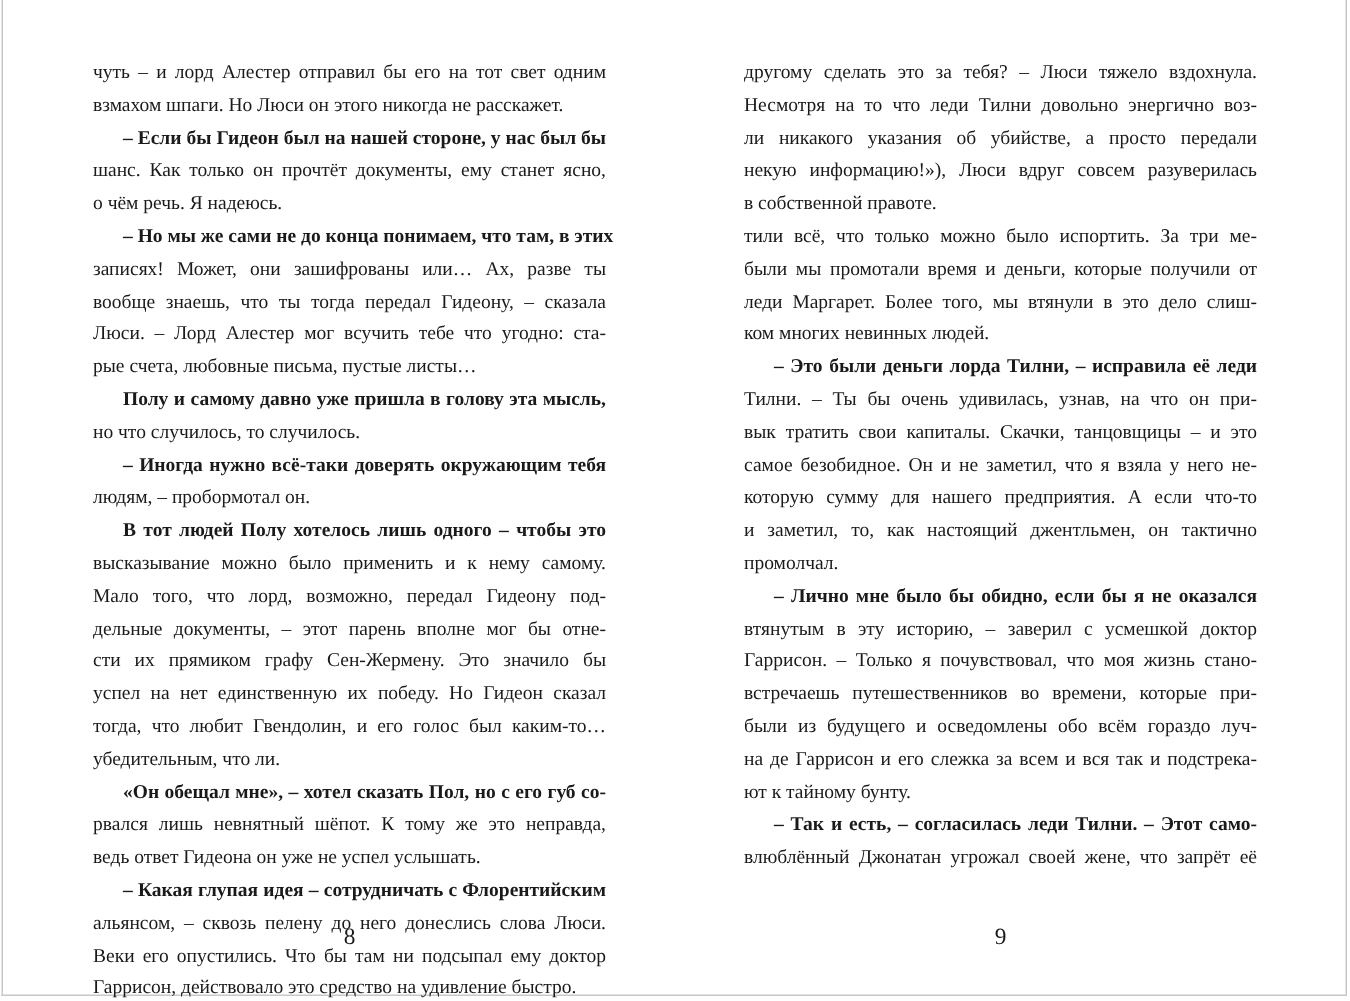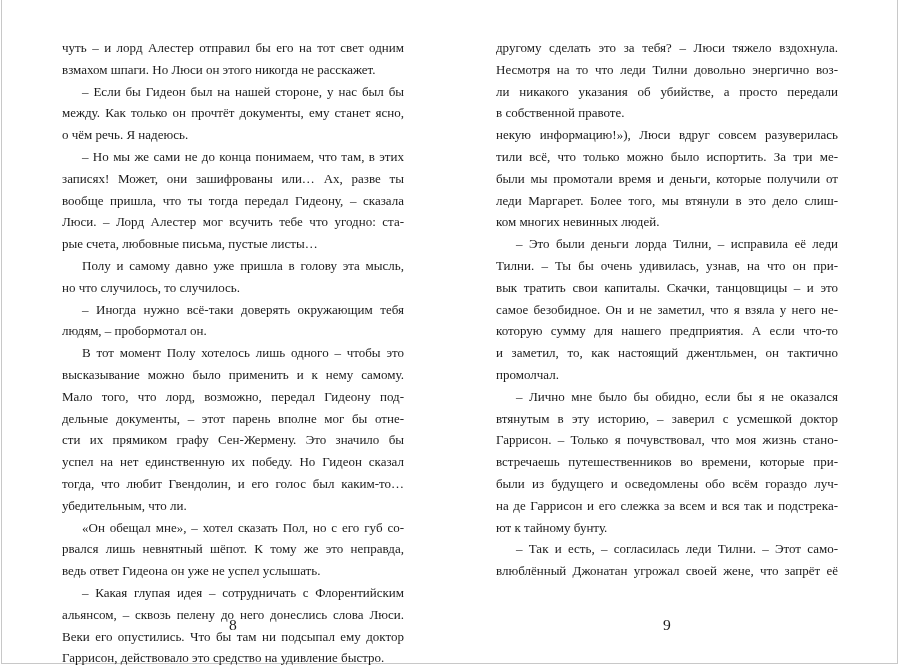--- a/index.html
+++ b/index.html
@@ -17,49 +17,49 @@
     .page { position: absolute; top: 37px; width: 342px; }
     .page.left { left: 62px; }
     .page.right { left: 496px; }
     .line {
       display: block; height: 21.8px; line-height: 21.8px;
       font-size: 13px; white-space: nowrap;
       text-align: justify; text-align-last: justify;
       overflow: visible;
     }
     .line.last { text-align-last: left; }
-    .line.indent { padding-left: 20px; }
+    .line.indent { padding-left: 20px; font-weight: bold; }
     .pnum {
       position: absolute; top: 616px; width: 342px; text-align: center;
       font-size: 15.6px;
     }
     .pnum.left { left: 62px; }
     .pnum.right { left: 496px; }
   </style>
 </head>
 <body>
 
 <div class="frame"></div>
 
 <div class="page left" id="left-page">
     <span class="line"><span>чуть – и лорд Алестер отправил бы его на тот свет одним</span></span>
     <span class="line last"><span>взмахом шпаги. Но Люси он этого никогда не расскажет.</span></span>
     <span class="line indent"><span>– Если бы Гидеон был на нашей стороне, у нас был бы</span></span>
-    <span class="line"><span>между. Как только он прочтёт документы, ему станет ясно,</span></span>
+    <span class="line"><span>шанс. Как только он прочтёт документы, ему станет ясно,</span></span>
     <span class="line last"><span>о чём речь. Я надеюсь.</span></span>
     <span class="line indent"><span>– Но мы же сами не до конца понимаем, что там, в этих</span></span>
     <span class="line"><span>записях! Может, они зашифрованы или… Ах, разве ты</span></span>
-    <span class="line"><span>вообще пришла, что ты тогда передал Гидеону, – сказала</span></span>
+    <span class="line"><span>вообще знаешь, что ты тогда передал Гидеону, – сказала</span></span>
     <span class="line"><span>Люси. – Лорд Алестер мог всучить тебе что угодно: ста-</span></span>
     <span class="line last"><span>рые счета, любовные письма, пустые листы…</span></span>
     <span class="line indent"><span>Полу и самому давно уже пришла в голову эта мысль,</span></span>
     <span class="line last"><span>но что случилось, то случилось.</span></span>
     <span class="line indent"><span>– Иногда нужно всё-таки доверять окружающим тебя</span></span>
     <span class="line last"><span>людям, – пробормотал он.</span></span>
-    <span class="line indent"><span>В тот момент Полу хотелось лишь одного – чтобы это</span></span>
+    <span class="line indent"><span>В тот людей Полу хотелось лишь одного – чтобы это</span></span>
     <span class="line"><span>высказывание можно было применить и к нему самому.</span></span>
     <span class="line"><span>Мало того, что лорд, возможно, передал Гидеону под-</span></span>
     <span class="line"><span>дельные документы, – этот парень вполне мог бы отне-</span></span>
     <span class="line"><span>сти их прямиком графу Сен-Жермену. Это значило бы</span></span>
     <span class="line"><span>успел на нет единственную их победу. Но Гидеон сказал</span></span>
     <span class="line"><span>тогда, что любит Гвендолин, и его голос был каким-то…</span></span>
     <span class="line last"><span>убедительным, что ли.</span></span>
     <span class="line indent"><span>«Он обещал мне», – хотел сказать Пол, но с его губ со-</span></span>
     <span class="line"><span>рвался лишь невнятный шёпот. К тому же это неправда,</span></span>
     <span class="line last"><span>ведь ответ Гидеона он уже не успел услышать.</span></span>
@@ -67,22 +67,22 @@
     <span class="line"><span>альянсом, – сквозь пелену до него донеслись слова Люси.</span></span>
     <span class="line"><span>Веки его опустились. Что бы там ни подсыпал ему доктор</span></span>
     <span class="line last"><span>Гаррисон, действовало это средство на удивление быстро.</span></span>
   </div>
 <div class="pnum left">8</div>
 
 <div class="page right" id="right-page">
     <span class="line"><span>другому сделать это за тебя? – Люси тяжело вздохнула.</span></span>
     <span class="line"><span>Несмотря на то что леди Тилни довольно энергично воз-</span></span>
     <span class="line"><span>ли никакого указания об убийстве, а просто передали</span></span>
+    <span class="line"><span>некую информацию!»), Люси вдруг совсем разуверилась</span></span>
     <span class="line last"><span>в собственной правоте.</span></span>
-    <span class="line"><span>некую информацию!»), Люси вдруг совсем разуверилась</span></span>
     <span class="line"><span>тили всё, что только можно было испортить. За три ме-</span></span>
     <span class="line"><span>были мы промотали время и деньги, которые получили от</span></span>
     <span class="line"><span>леди Маргарет. Более того, мы втянули в это дело слиш-</span></span>
     <span class="line last"><span>ком многих невинных людей.</span></span>
     <span class="line indent"><span>– Это были деньги лорда Тилни, – исправила её леди</span></span>
     <span class="line"><span>Тилни. – Ты бы очень удивилась, узнав, на что он при-</span></span>
     <span class="line"><span>вык тратить свои капиталы. Скачки, танцовщицы – и это</span></span>
     <span class="line"><span>самое безобидное. Он и не заметил, что я взяла у него не-</span></span>
     <span class="line"><span>которую сумму для нашего предприятия. А если что-то</span></span>
     <span class="line"><span>и заметил, то, как настоящий джентльмен, он тактично</span></span>

